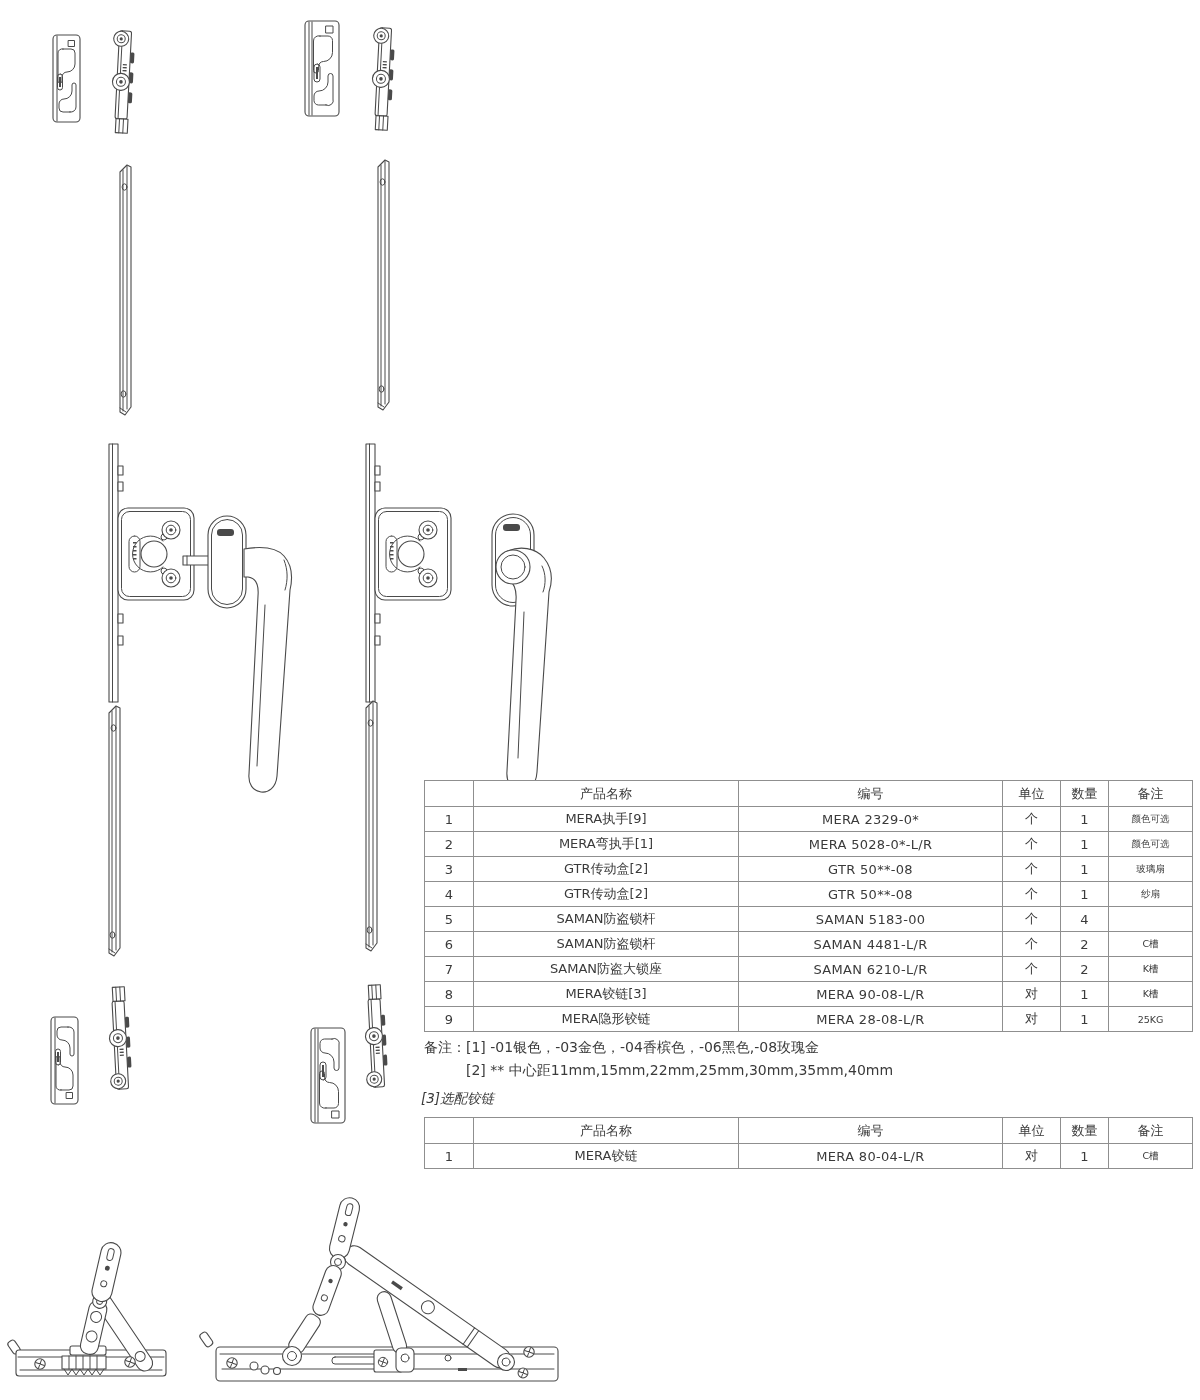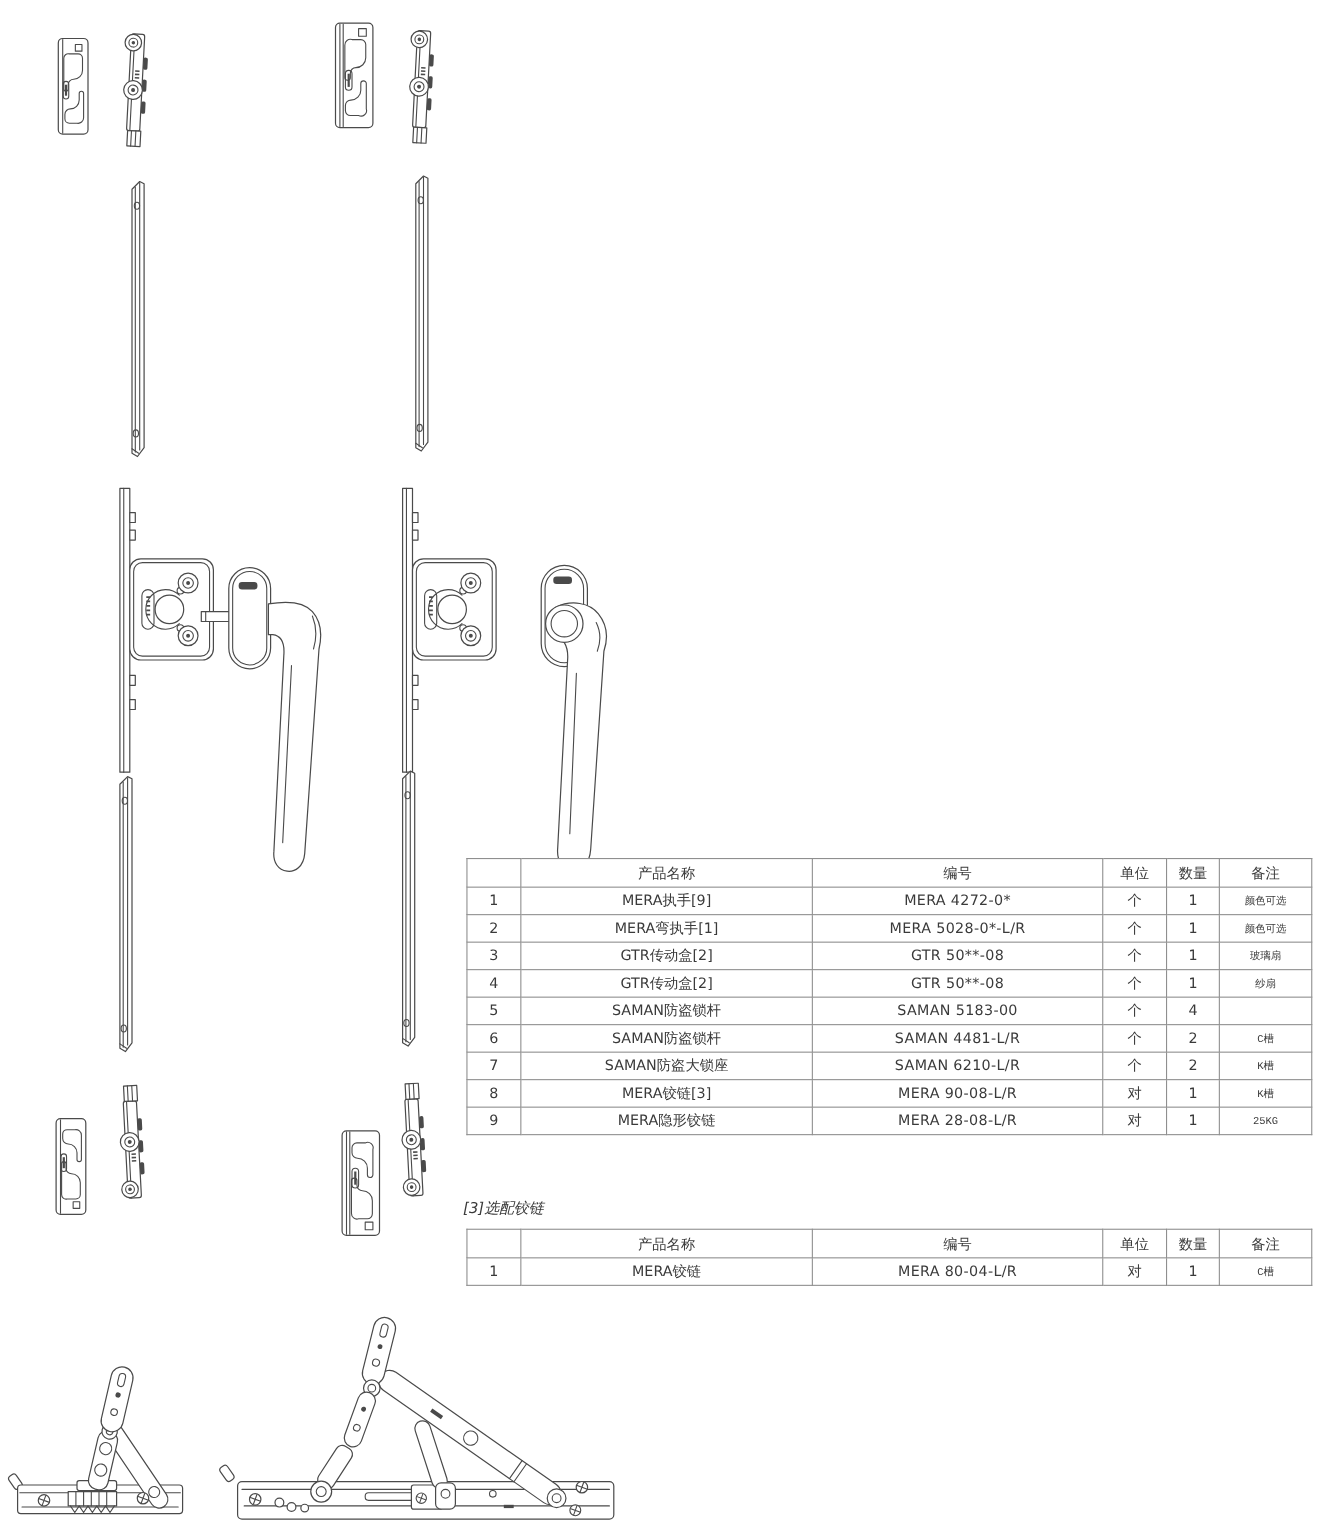--- a/index.html
+++ b/index.html
@@ -6,21 +6,21 @@
   html,body { background:#fff; }
   body { font-family: "DejaVu Sans","Liberation Sans",sans-serif; }
   #canvas { position:relative; width:1200px; height:1400px; background:#fff; overflow:hidden; }
   #art { position:absolute; left:0; top:0; }
 
   table.tbl { position:absolute; border-collapse:collapse; table-layout:fixed; width:768px;
               font-size:13px; color:#3a3a3a; background:#fff; }
   .tbl td { border:1px solid #8f8f8f; text-align:center; vertical-align:middle;
             height:25px; padding:0 2px; overflow:hidden; white-space:nowrap; }
   .tbl tr.hd td { height:26px; }
-  .tbl td.rmk { font-size:9.5px;font-family:Liberation Mono, monospace; }
+  .tbl td.rmk { font-size:9.5px; }
   .tbl td.code, .tbl td.idx { letter-spacing:0.3px; }
 
   .notes { position:absolute; display:flex; font-size:14px; color:#3a3a3a; line-height:23px; }
   .notes .nlabel { white-space:nowrap; }
   .optlabel { position:absolute; font-size:13.5px; color:#3a3a3a; }
 
   
   .o  { fill:#fff;  stroke:#4a4a4a; stroke-width:1.1; stroke-linejoin:round; stroke-linecap:round; }
   .l  { fill:none;  stroke:#4a4a4a; stroke-width:1;   stroke-linejoin:round; stroke-linecap:round; }
   .d  { fill:#4a4a4a; stroke:none; }
@@ -261,21 +261,21 @@
     <td class="idx"></td>
     <td>产品名称</td>
     <td>编号</td>
     <td>单位</td>
     <td>数量</td>
     <td>备注</td>
   </tr>
   <tr>
     <td class="idx">1</td>
     <td>MERA执手[9]</td>
-    <td class="code">MERA 4272-0*</td>
+    <td class="code">MERA 2329-0*</td>
     <td>个</td>
     <td>1</td>
     <td class="rmk">颜色可选</td>
   </tr>
   <tr>
     <td class="idx">2</td>
     <td>MERA弯执手[1]</td>
     <td class="code">MERA 5028-0*-L/R</td>
     <td>个</td>
     <td>1</td>
@@ -333,20 +333,27 @@
     <td class="idx">9</td>
     <td>MERA隐形铰链</td>
     <td class="code">MERA 28-08-L/R</td>
     <td>对</td>
     <td>1</td>
     <td class="rmk">25KG</td>
   </tr>
 </tbody>
     </table>
 
+<div class="notes" style="left:424px; top:1036px;">
+  <span class="nlabel">备注：</span>
+  <div class="nlines">
+    <div>[1] -01银色，-03金色，-04香槟色，-06黑色,-08玫瑰金</div>
+    <div>[2] ** 中心距11mm,15mm,22mm,25mm,30mm,35mm,40mm</div>
+  </div>
+</div>
 
 <div class="optlabel" style="left:421px; top:1090px;font-style:italic;">[3]选配铰链</div>
 
 <table class="tbl" style="left:424px; top:1117px;">
   <colgroup>
         <col style="width:49px">
         <col style="width:265px">
         <col style="width:264px">
         <col style="width:58px">
         <col style="width:48px">

